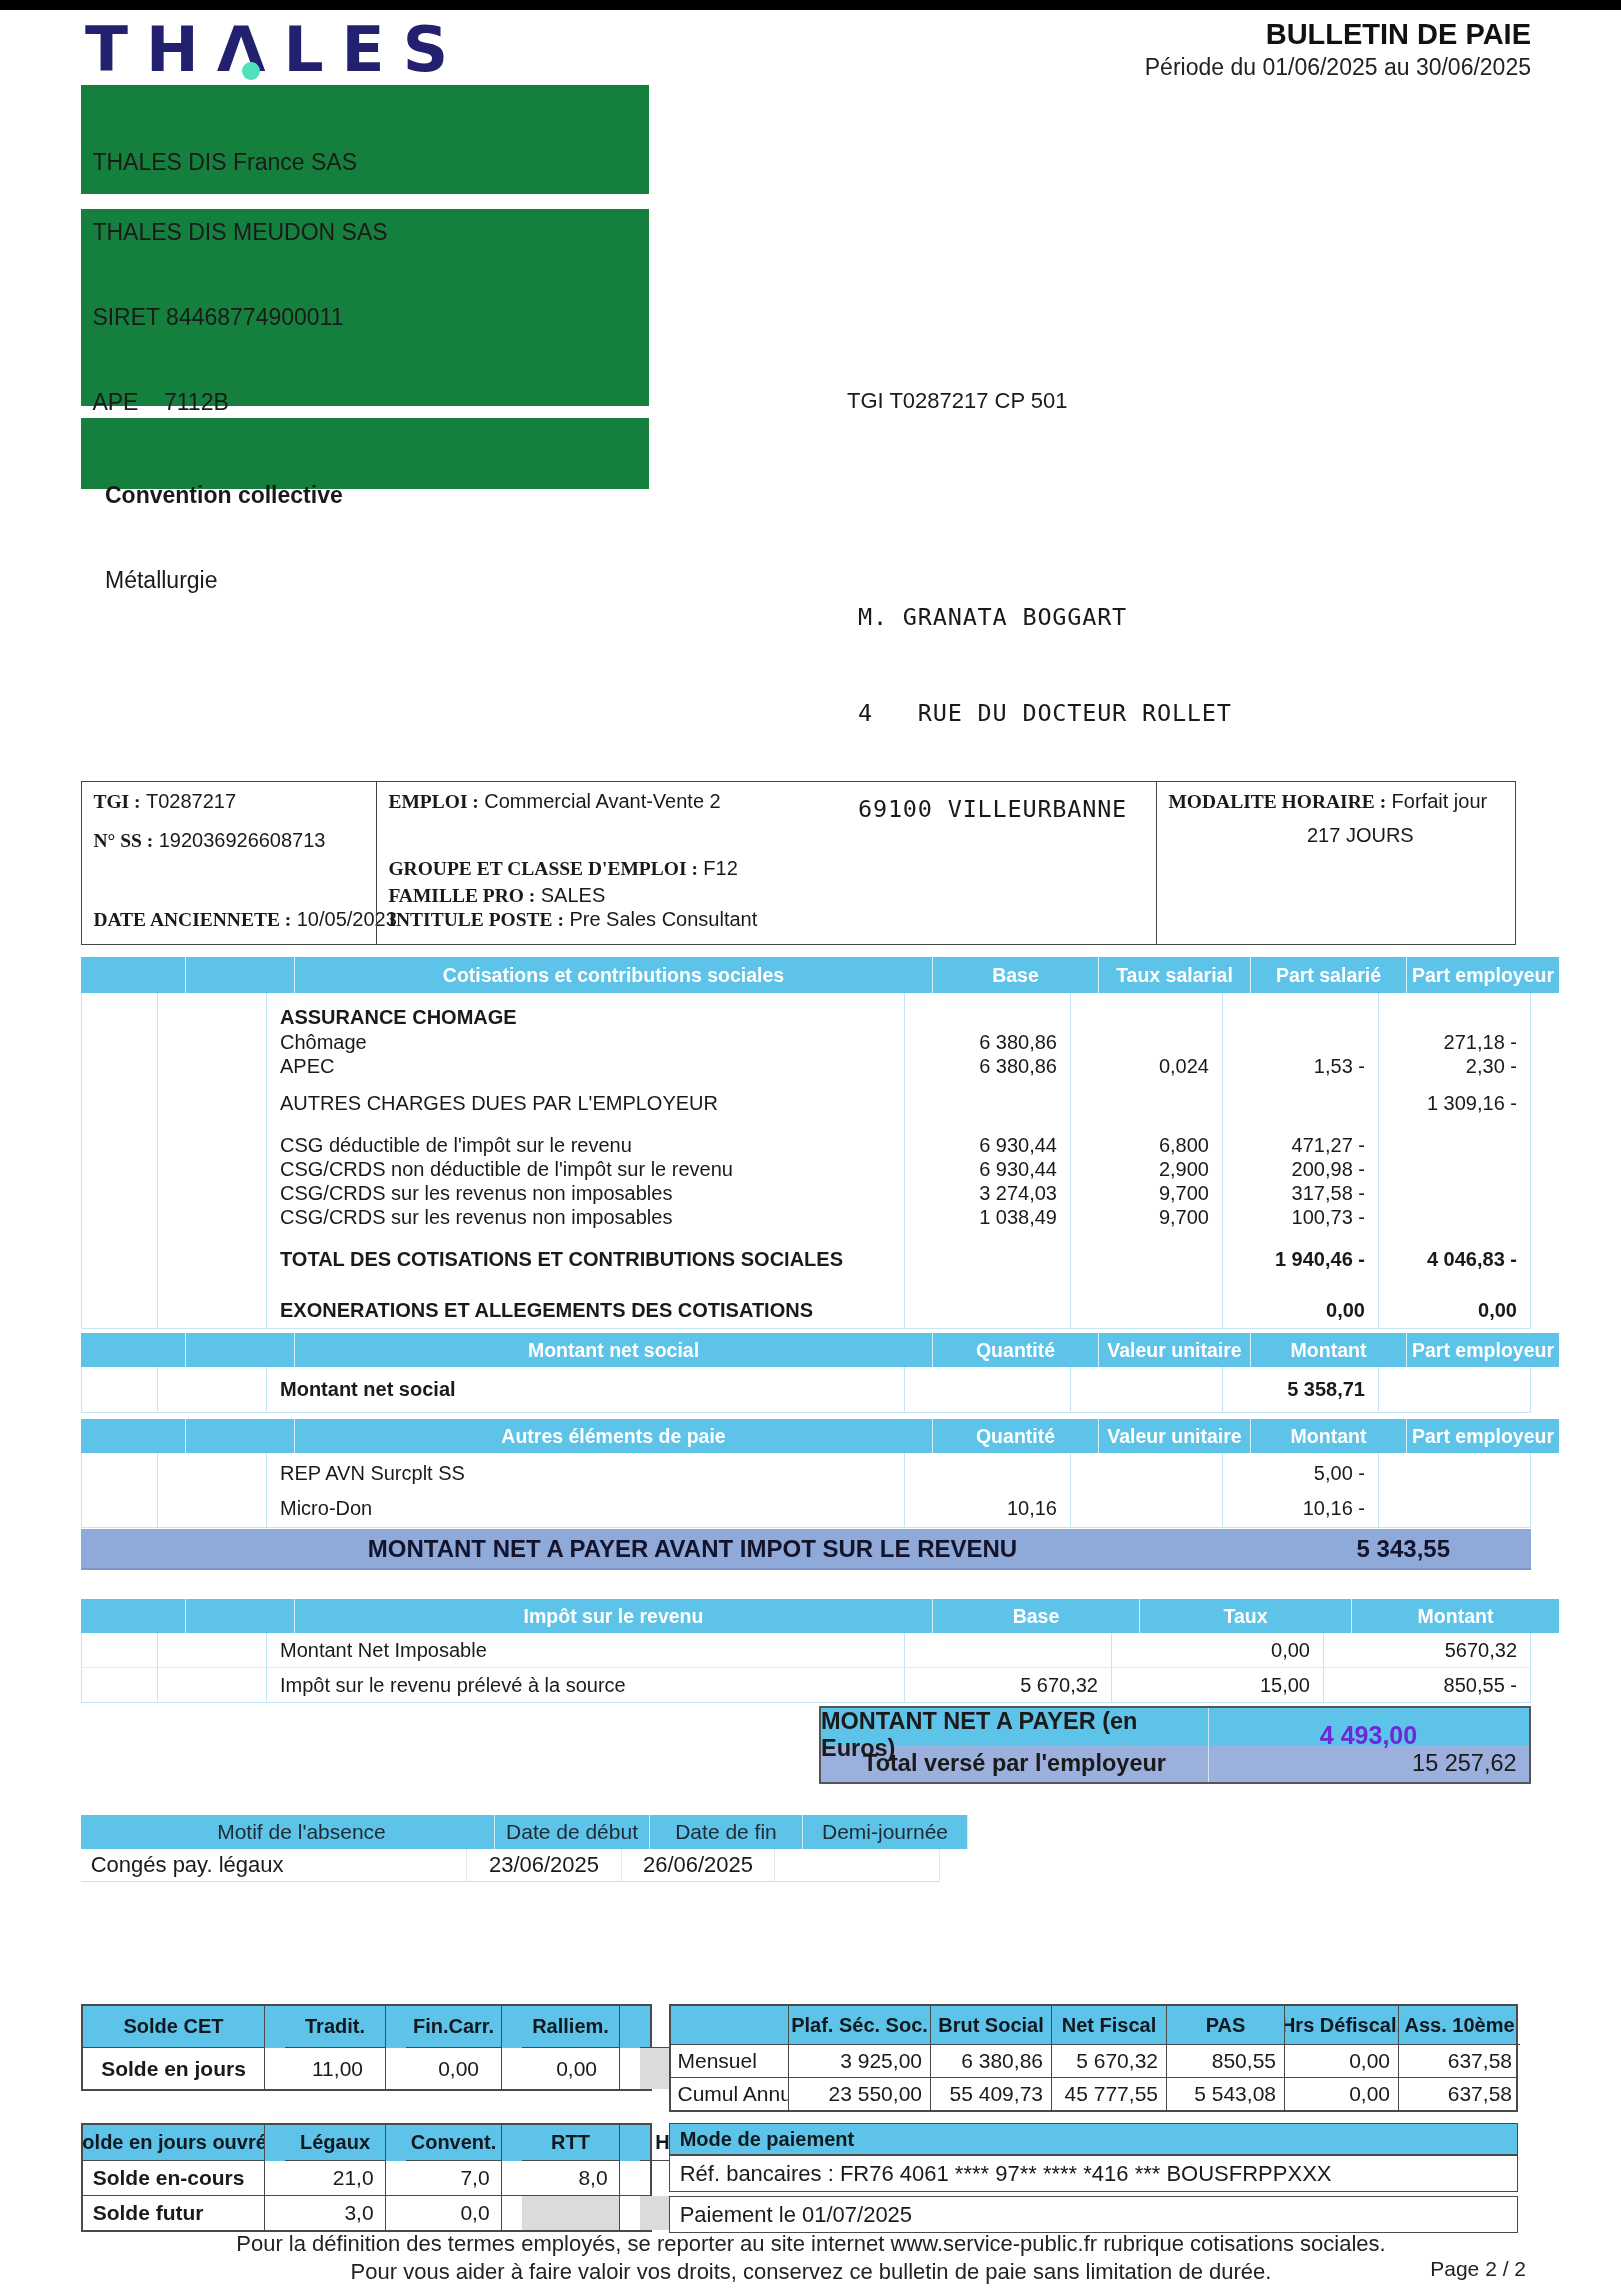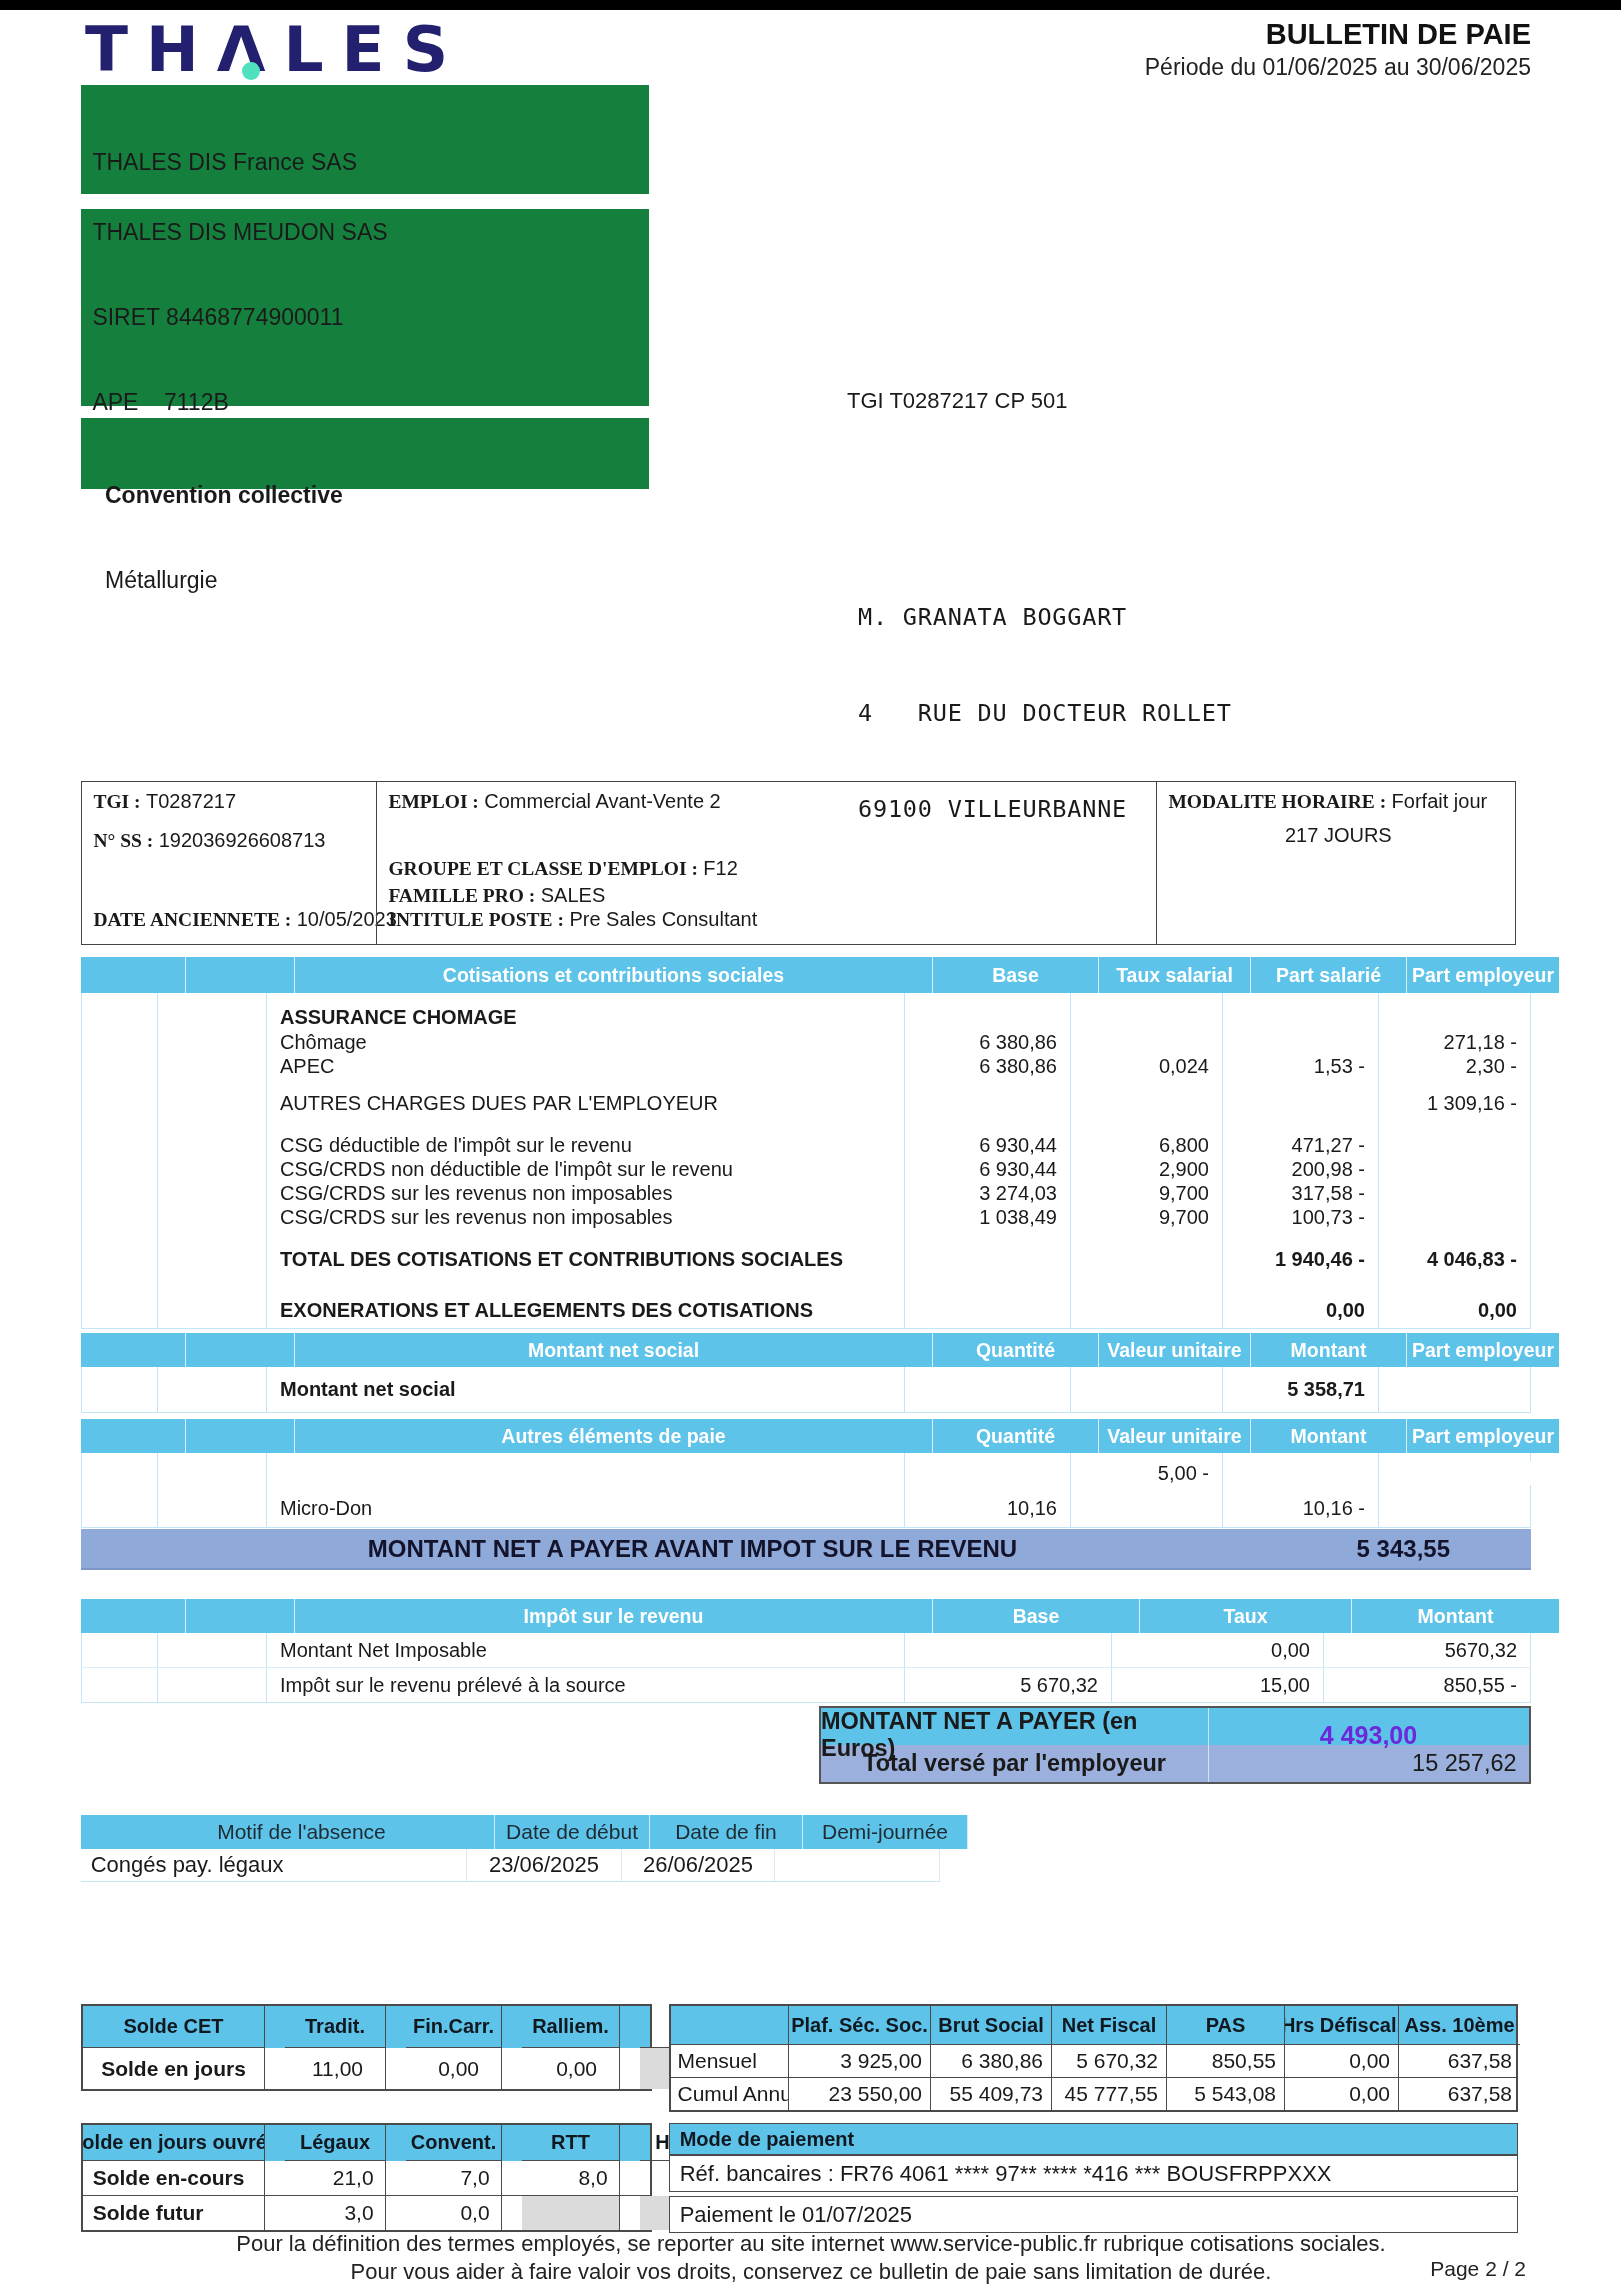--- a/index.html
+++ b/index.html
@@ -157,21 +157,21 @@
       <div class="row" style="top:126px;"><span class="lbl">DATE ANCIENNETE :</span> <span class="val">10/05/2023</span></div>
     </div>
     <div class="col col2">
       <div class="row" style="top:8px;"><span class="lbl">EMPLOI :</span> <span class="val">Commercial Avant-Vente 2</span></div>
       <div class="row" style="top:75px;"><span class="lbl">GROUPE ET CLASSE D'EMPLOI :</span> <span class="val">F12</span></div>
       <div class="row" style="top:102px;"><span class="lbl">FAMILLE PRO :</span> <span class="val">SALES</span></div>
       <div class="row" style="top:126px;"><span class="lbl">INTITULE POSTE :</span> <span class="val">Pre Sales Consultant</span></div>
     </div>
     <div class="col col3">
       <div class="row" style="top:8px;"><span class="lbl">MODALITE HORAIRE :</span> <span class="val">Forfait jour</span></div>
-      <div class="row" style="top:42px;left:128px;"><span class="val">217 JOURS</span></div>
+      <div class="row" style="top:42px;left:150px;"><span class="val">217 JOURS</span></div>
     </div>
   </div>
 
   <div class="abs thead sky grid g-cotis" style="top:957px;">
     <div class="cell hcell"></div>
     <div class="cell hcell"></div>
     <div class="cell hcell whead">Cotisations et contributions sociales</div>
     <div class="cell hcell whead">Base</div>
     <div class="cell hcell whead">Taux salarial</div>
     <div class="cell hcell whead">Part salarié</div>
@@ -359,20 +359,21 @@
         <div class="cell bcell"></div>
         <div class="cell bcell"></div>
         <div class="cell bcell"></div>
         <div class="cell bcell"></div>
         <div class="cell bcell"></div>
         <div class="cell bcell"></div>
       </div>
     <div class="grid g-cotis rowh30">
         <div class="cell bcell"></div>
         <div class="cell bcell"></div>
+        <div class="cell bcell txt">REP AVN Surcplt SS</div>
         <div class="cell bcell num"></div>
         <div class="cell bcell"></div>
         <div class="cell bcell num">5,00 -</div>
         <div class="cell bcell"></div>
       </div>
     <div class="grid g-cotis" style="height:11.4px;">
         <div class="cell bcell"></div>
         <div class="cell bcell"></div>
         <div class="cell bcell"></div>
         <div class="cell bcell"></div>

